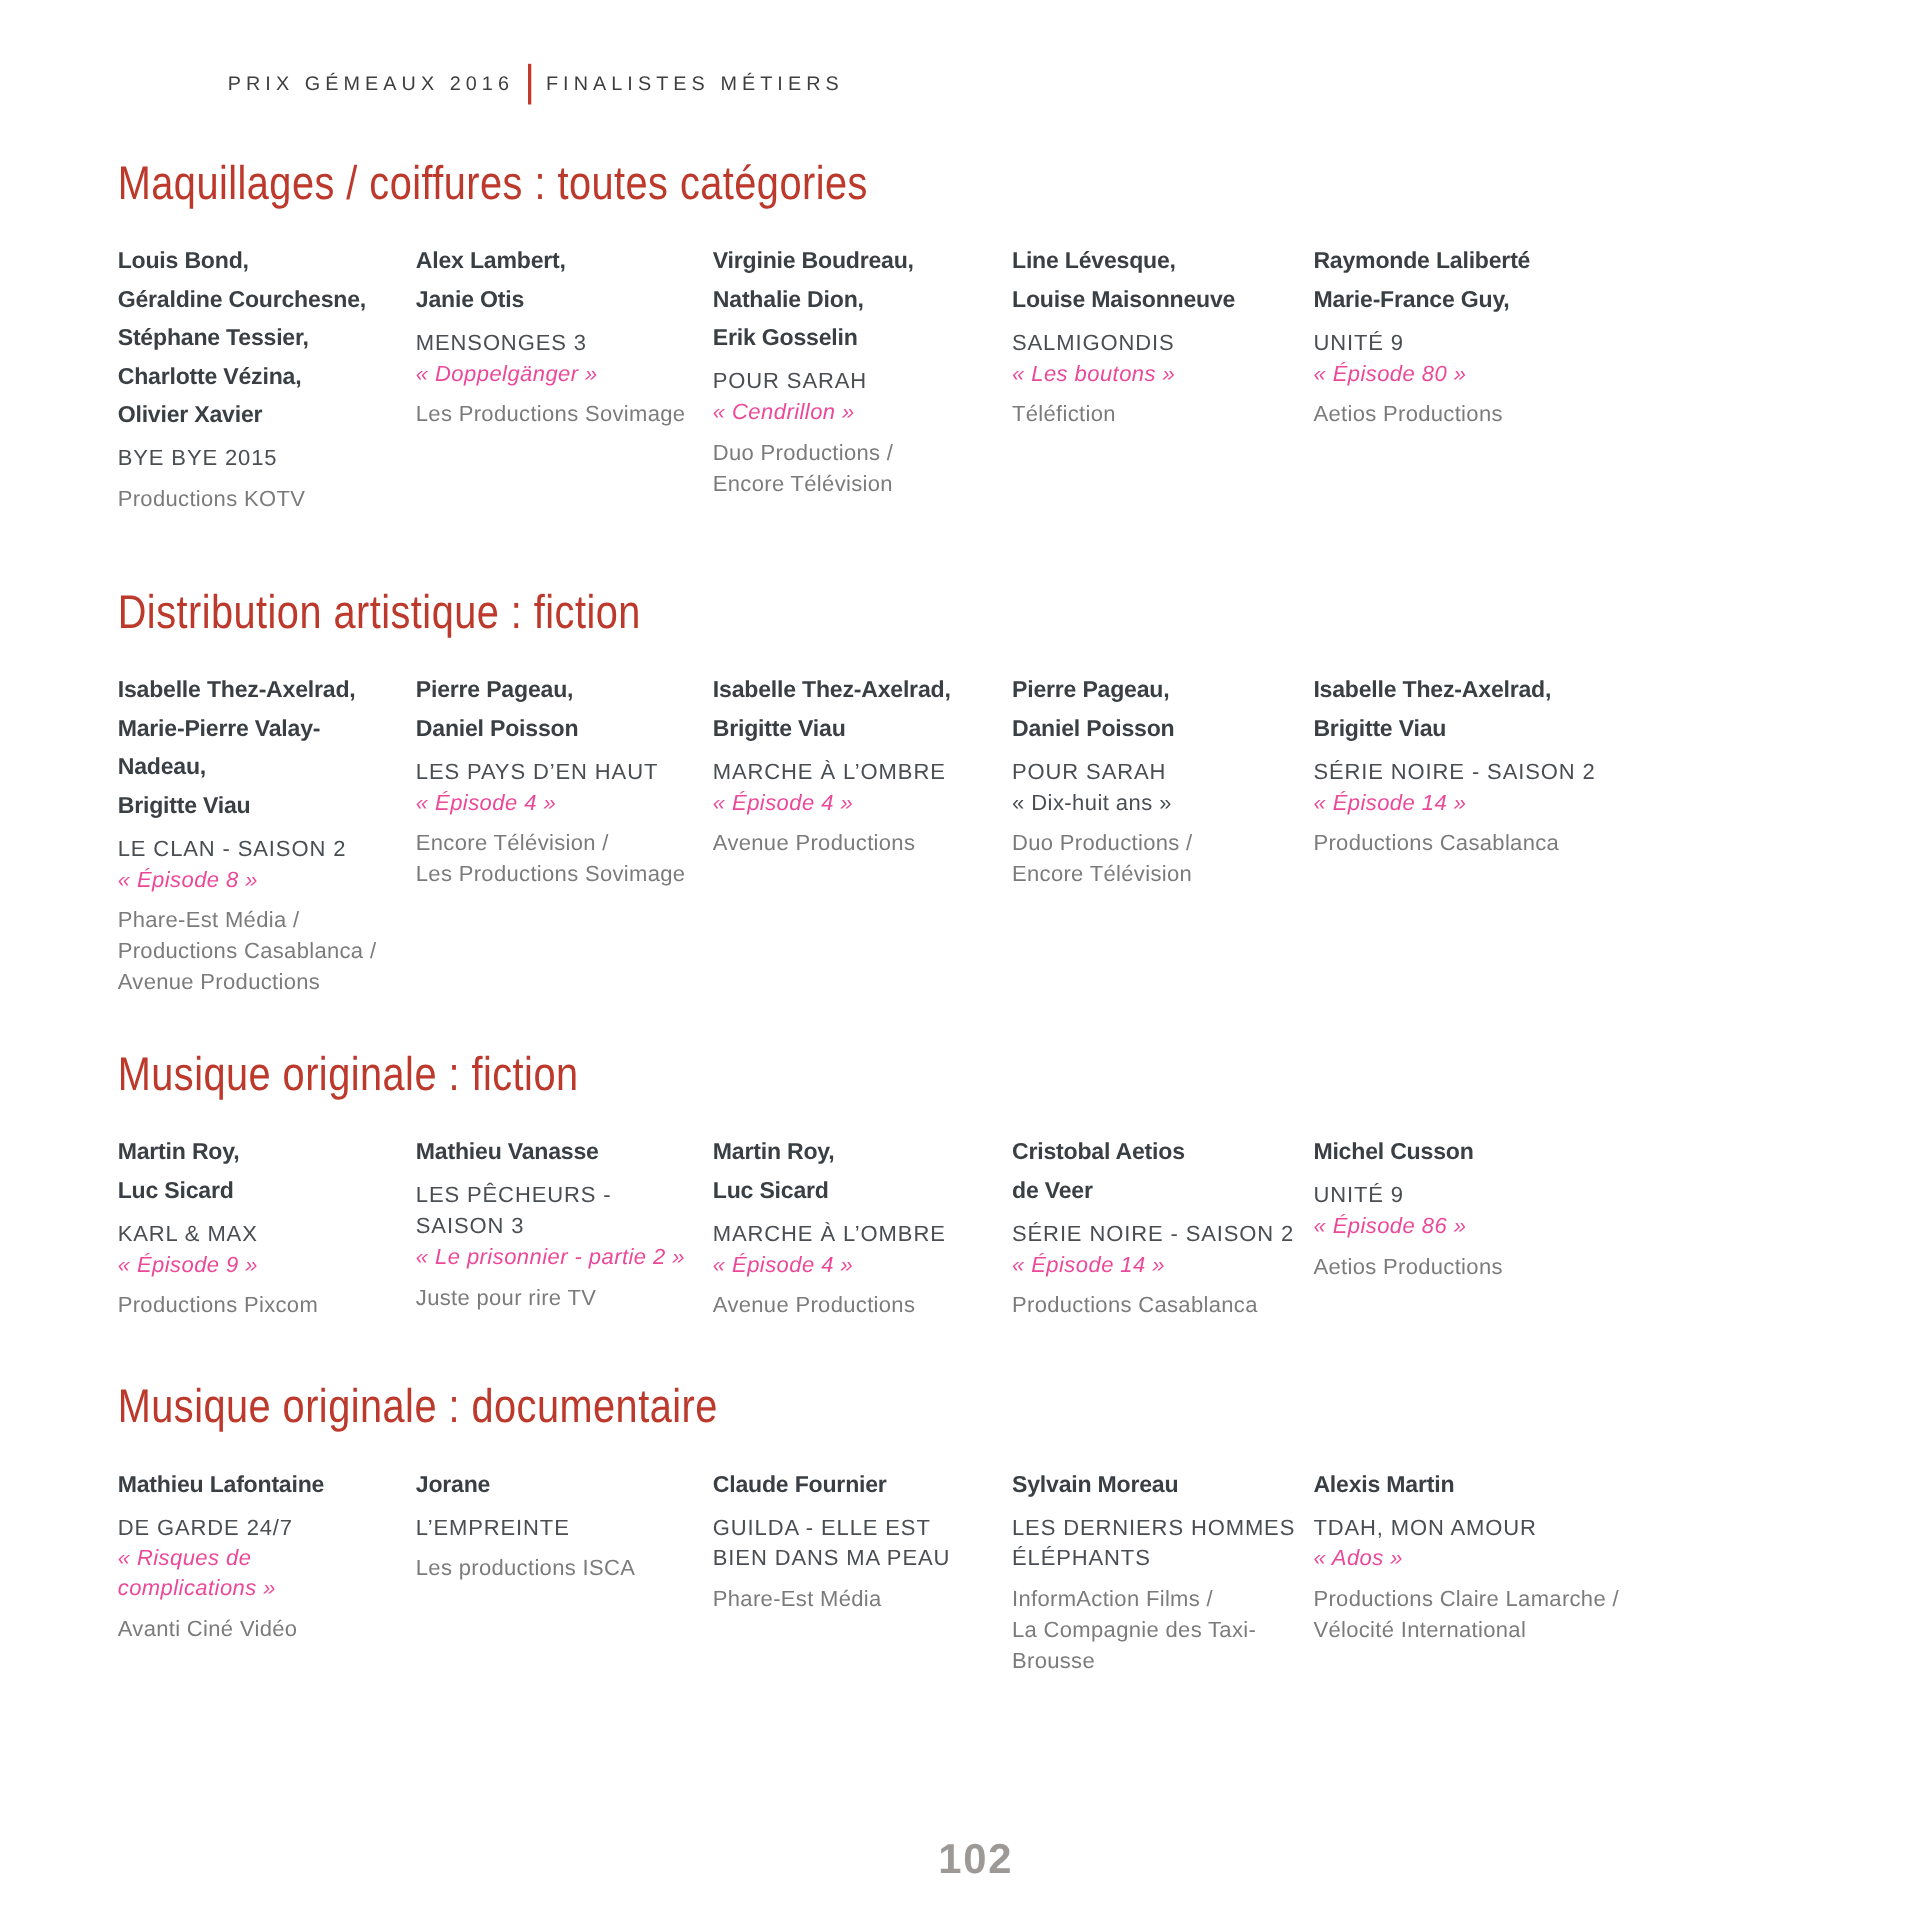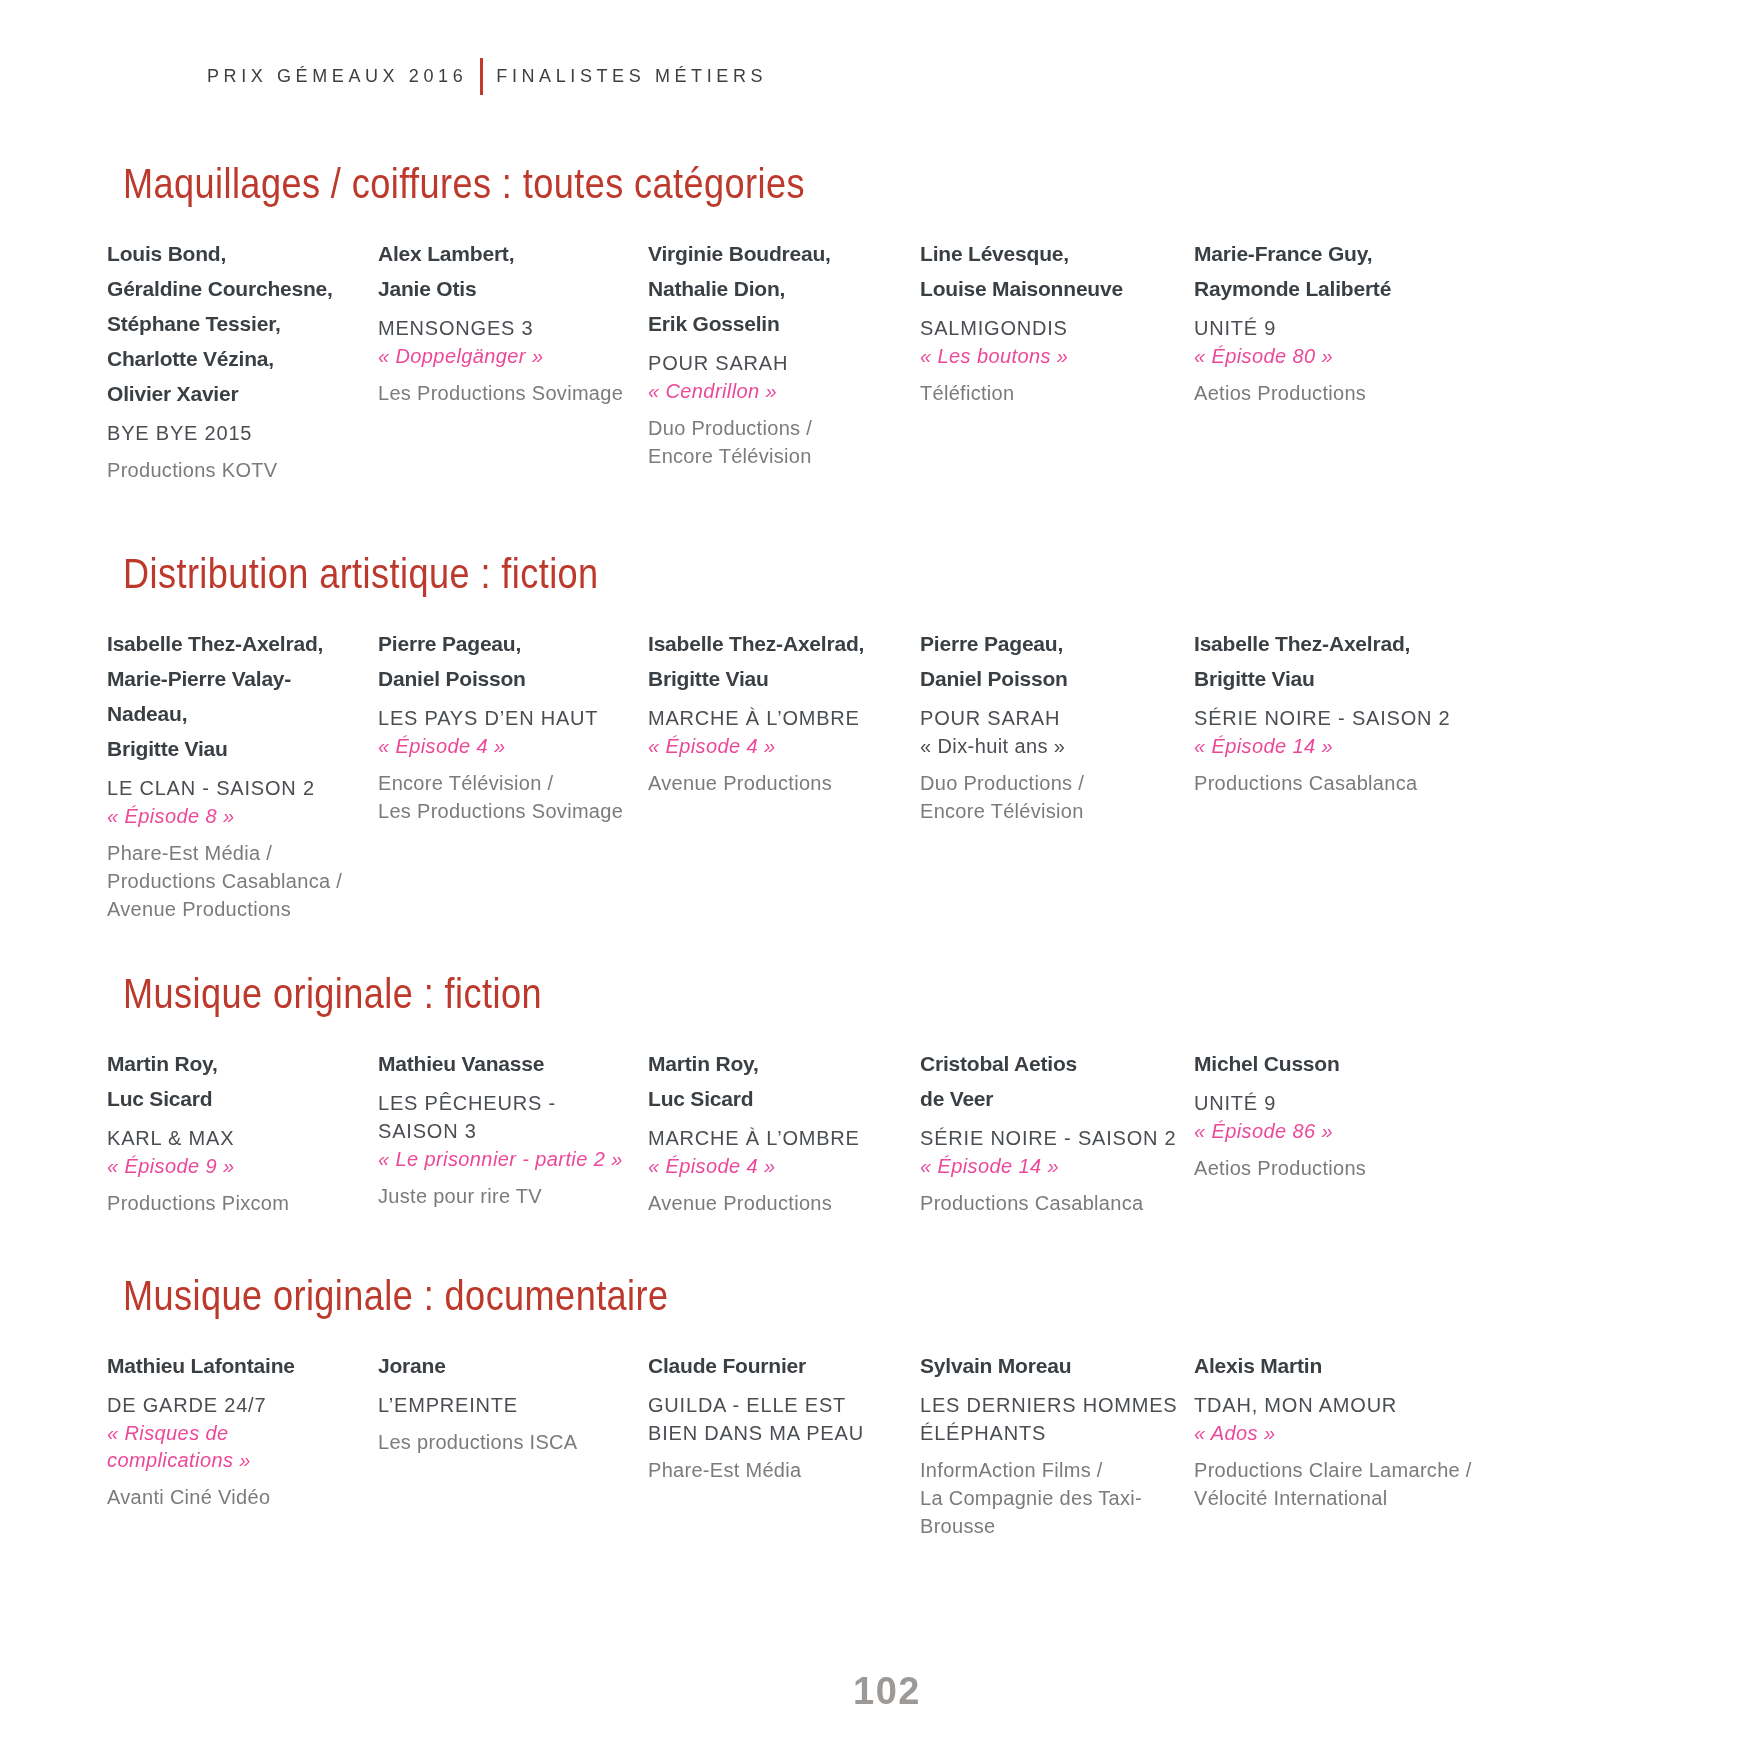--- a/index.html
+++ b/index.html
@@ -21,21 +21,21 @@
 
   
   main{display:block;}
   section.category{position:absolute;left:107px;width:1560px;}
   section.sec-1{top:144px;}
   section.sec-2{top:534px;}
   section.sec-3{top:954px;}
   section.sec-4{top:1256px;}
 
   .section-title{
-    margin:16px;font-weight:400;font-size:43px;line-height:46px;color:#bc392c;
+    margin:0;font-weight:400;font-size:43px;line-height:46px;color:#bc392c;
     white-space:nowrap;
   }
   .section-title .st-inner{
     display:inline-block;transform:scaleX(0.84);transform-origin:0 60%;
     letter-spacing:0.5px;
   }
 
   .grid{
     display:grid;grid-template-columns:271px 270px 272px 274px auto;
     margin-top:30px;align-items:start;
@@ -146,22 +146,22 @@
     <div class="episode-block">
               <div class="episode-line it">« Les boutons »</div>
             </div>
     <div class="producers">
               <div class="producer-line">Téléfiction</div>
             </div>
   </article>
 
   <article class="entry">
     <div class="names">
+              <div class="name-line">Raymonde Laliberté</div>
               <div class="name-line">Marie-France Guy,</div>
-              <div class="name-line">Raymonde Laliberté</div>
             </div>
     <div class="show-block">
               <div class="title-line">UNITÉ 9</div>
             </div>
     <div class="episode-block">
               <div class="episode-line it">« Épisode 80 »</div>
             </div>
     <div class="producers">
               <div class="producer-line">Aetios Productions</div>
             </div>

